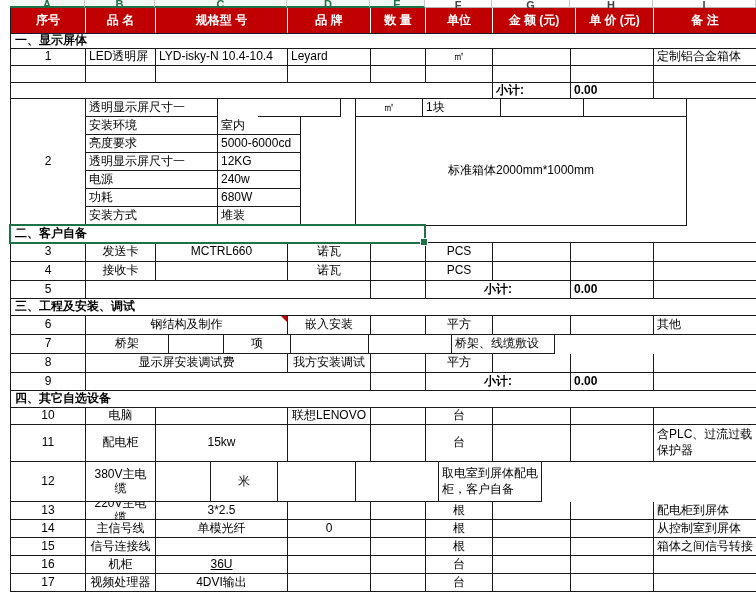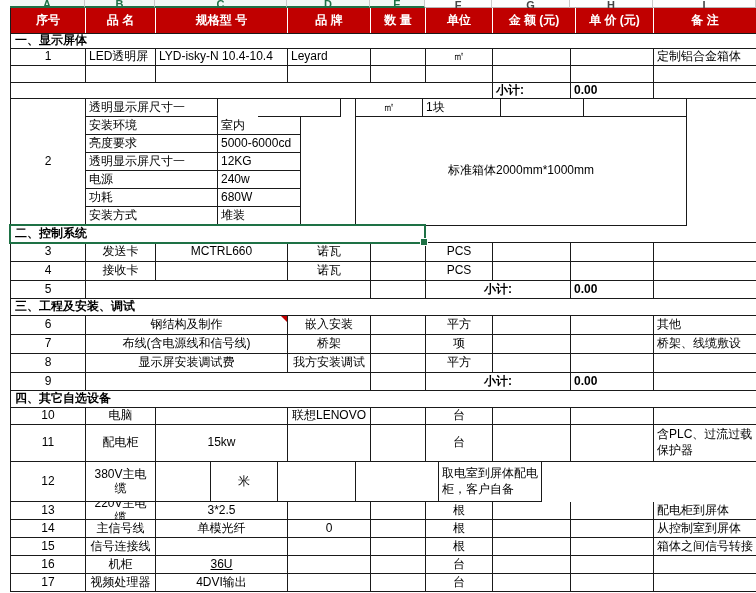--- a/index.html
+++ b/index.html
@@ -153,21 +153,21 @@
           <div class="row" style="height: 18px;">
             <div class="cell" style="width: 67px;">㎡</div>
             <div class="cell left" style="width: 78px;">1块</div>
             <div class="cell" style="width: 83px;"></div>
             <div class="cell" style="width: 103px;"></div>
           </div>
           <div class="cell" style="width: 331px; height: 109px;">标准箱体2000mm*1000mm</div>
         </div>
       </div>
       <div class="row secrow" style="height: 17px;">
-        <div class="cell left" style="width: 746px;">二、控制系统</div>
+        <div class="cell left" style="width: 746px;">二、客户自备</div>
       </div>
       <div class="row" style="height: 19px;">
         <div class="cell" style="width: 75px;">3</div>
         <div class="cell" style="width: 70px;">发送卡</div>
         <div class="cell" style="width: 132px;">MCTRL660</div>
         <div class="cell" style="width: 83px;">诺瓦</div>
         <div class="cell" style="width: 55px;"></div>
         <div class="cell" style="width: 67px;">PCS</div>
         <div class="cell" style="width: 78px;"></div>
         <div class="cell" style="width: 83px;"></div>
@@ -200,21 +200,20 @@
         <div class="cell" style="width: 202px;">钢结构及制作<span class="cmt"></span></div>
         <div class="cell" style="width: 83px;">嵌入安装</div>
         <div class="cell" style="width: 55px;"></div>
         <div class="cell" style="width: 67px;">平方</div>
         <div class="cell" style="width: 78px;"></div>
         <div class="cell" style="width: 83px;"></div>
         <div class="cell left" style="width: 103px;">其他</div>
       </div>
       <div class="row" style="height: 19px;">
         <div class="cell" style="width: 75px;">7</div>
-        <div class="cell" style="width: 202px;">布线(含电源线和信号线)</div>
         <div class="cell" style="width: 83px;">桥架</div>
         <div class="cell" style="width: 55px;"></div>
         <div class="cell" style="width: 67px;">项</div>
         <div class="cell" style="width: 78px;"></div>
         <div class="cell" style="width: 83px;"></div>
         <div class="cell left" style="width: 103px;">桥架、线缆敷设</div>
       </div>
       <div class="row" style="height: 19px;">
         <div class="cell" style="width: 75px;">8</div>
         <div class="cell" style="width: 202px;">显示屏安装调试费</div>

